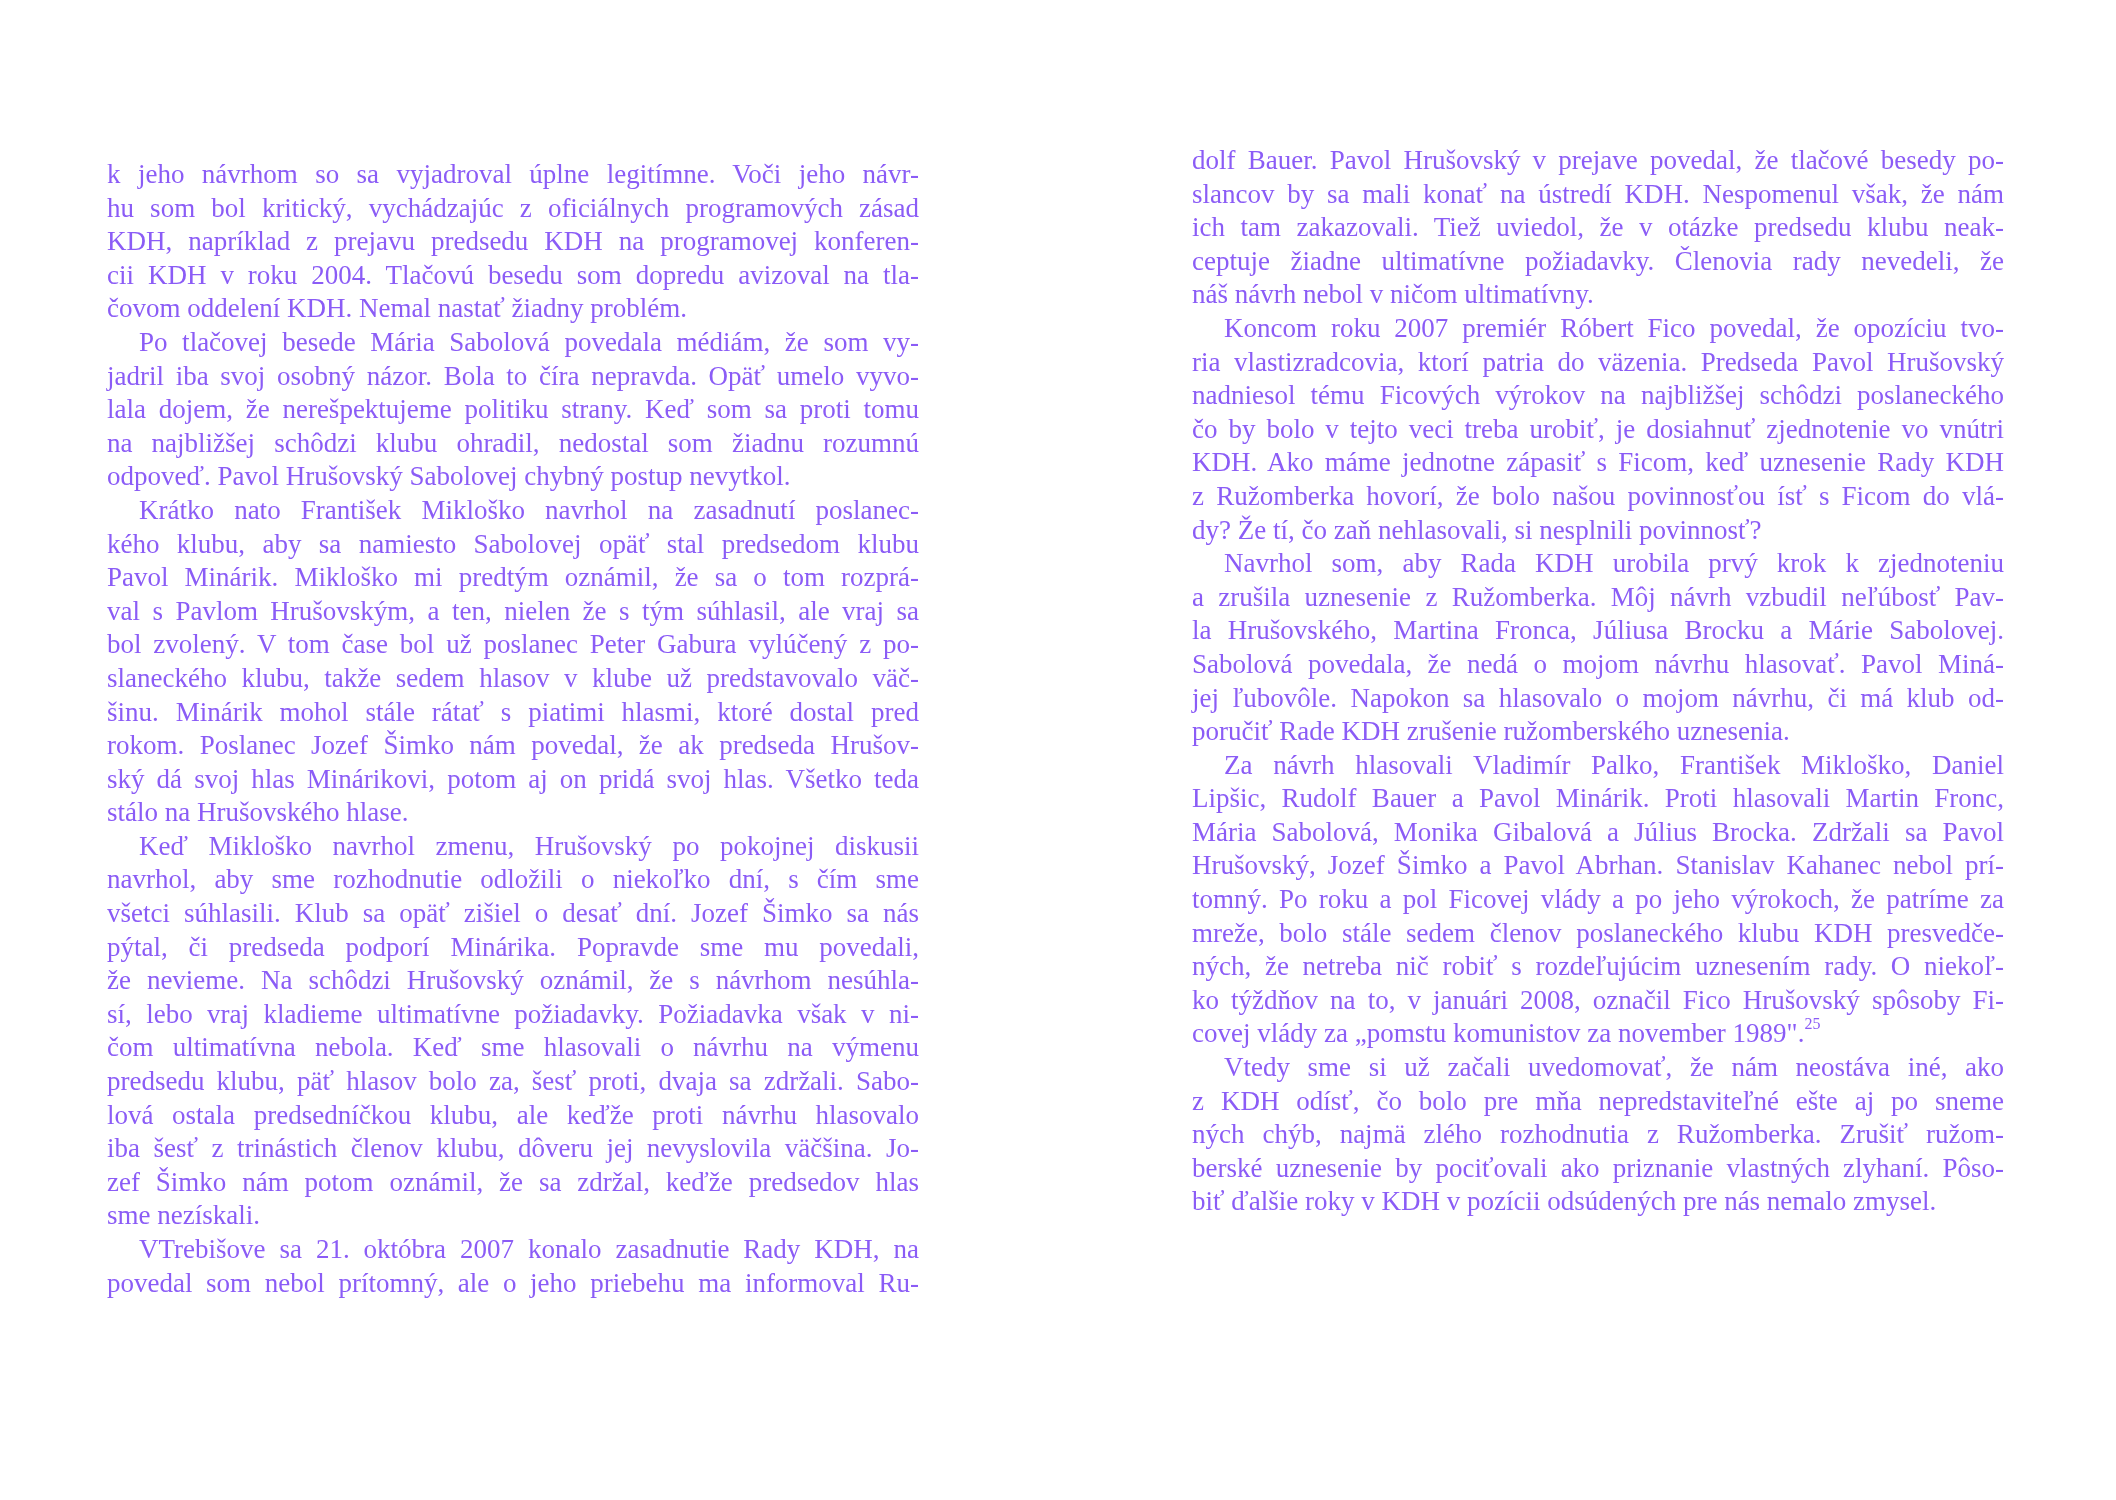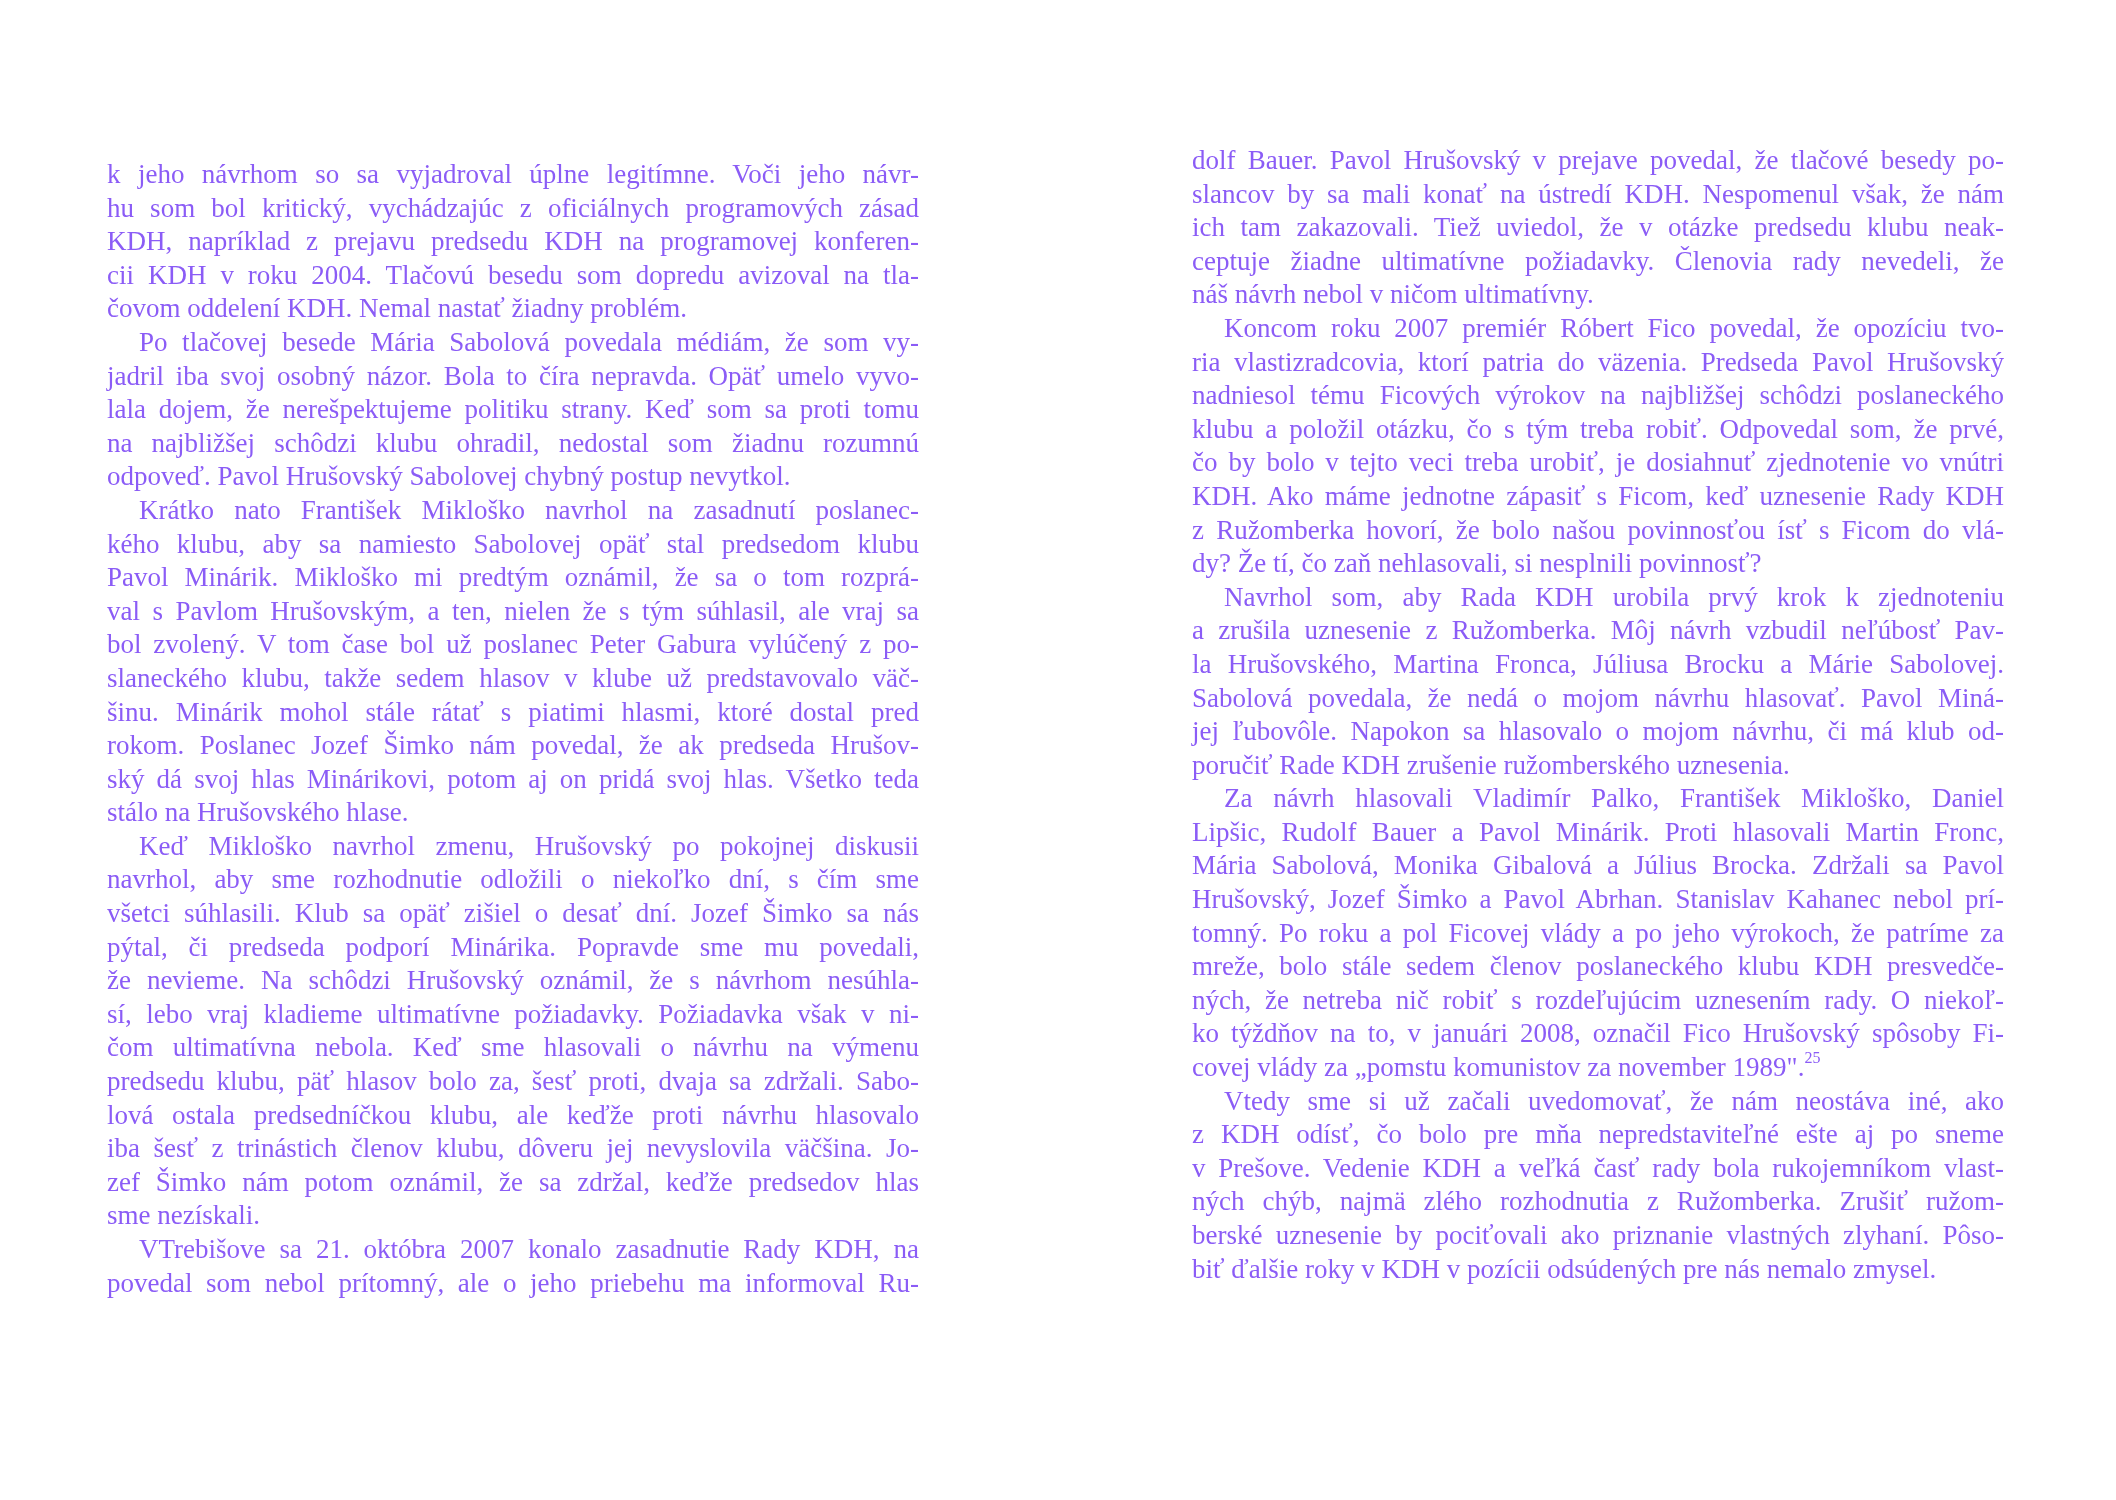--- a/index.html
+++ b/index.html
@@ -86,21 +86,20 @@
       <span class="line">dolf Bauer. Pavol Hrušovský v prejave povedal, že tlačové besedy po-</span>
       <span class="line">slancov by sa mali konať na ústredí KDH. Nespomenul však, že nám</span>
       <span class="line">ich tam zakazovali. Tiež uviedol, že v otázke predsedu klubu neak-</span>
       <span class="line">ceptuje žiadne ultimatívne požiadavky. Členovia rady nevedeli, že</span>
       <span class="line last">náš návrh nebol v ničom ultimatívny.</span>
     </div>
     <div class="para">
       <span class="line indent">Koncom roku 2007 premiér Róbert Fico povedal, že opozíciu tvo-</span>
       <span class="line">ria vlastizradcovia, ktorí patria do väzenia. Predseda Pavol Hrušovský</span>
       <span class="line">nadniesol tému Ficových výrokov na najbližšej schôdzi poslaneckého</span>
-      <span class="line">klubu a položil otázku, čo s tým treba robiť. Odpovedal som, že prvé,</span>
       <span class="line">čo by bolo v tejto veci treba urobiť, je dosiahnuť zjednotenie vo vnútri</span>
       <span class="line">KDH. Ako máme jednotne zápasiť s Ficom, keď uznesenie Rady KDH</span>
       <span class="line">z Ružomberka hovorí, že bolo našou povinnosťou ísť s Ficom do vlá-</span>
       <span class="line last">dy? Že tí, čo zaň nehlasovali, si nesplnili povinnosť?</span>
     </div>
     <div class="para">
       <span class="line indent">Navrhol som, aby Rada KDH urobila prvý krok k zjednoteniu</span>
       <span class="line">a zrušila uznesenie z Ružomberka. Môj návrh vzbudil neľúbosť Pav-</span>
       <span class="line">la Hrušovského, Martina Fronca, Júliusa Brocku a Márie Sabolovej.</span>
       <span class="line">Sabolová povedala, že nedá o mojom návrhu hlasovať. Pavol Miná-</span>
@@ -114,18 +113,17 @@
       <span class="line">Hrušovský, Jozef Šimko a Pavol Abrhan. Stanislav Kahanec nebol prí-</span>
       <span class="line">tomný. Po roku a pol Ficovej vlády a po jeho výrokoch, že patríme za</span>
       <span class="line">mreže, bolo stále sedem členov poslaneckého klubu KDH presvedče-</span>
       <span class="line">ných, že netreba nič robiť s rozdeľujúcim uznesením rady. O niekoľ-</span>
       <span class="line">ko týždňov na to, v januári 2008, označil Fico Hrušovský spôsoby Fi-</span>
       <span class="line last">covej vlády za „pomstu komunistov za november 1989".<sup class="fn">25</sup></span>
     </div>
     <div class="para">
       <span class="line indent">Vtedy sme si už začali uvedomovať, že nám neostáva iné, ako</span>
       <span class="line">z KDH odísť, čo bolo pre mňa nepredstaviteľné ešte aj po sneme</span>
-      <span class="line">v Prešove. Vedenie KDH a veľká časť rady bola rukojemníkom vlast-</span>
       <span class="line">ných chýb, najmä zlého rozhodnutia z Ružomberka. Zrušiť ružom-</span>
       <span class="line">berské uznesenie by pociťovali ako priznanie vlastných zlyhaní. Pôso-</span>
       <span class="line last">biť ďalšie roky v KDH v pozícii odsúdených pre nás nemalo zmysel.</span>
     </div>
   </div>
 
 </body></html>

